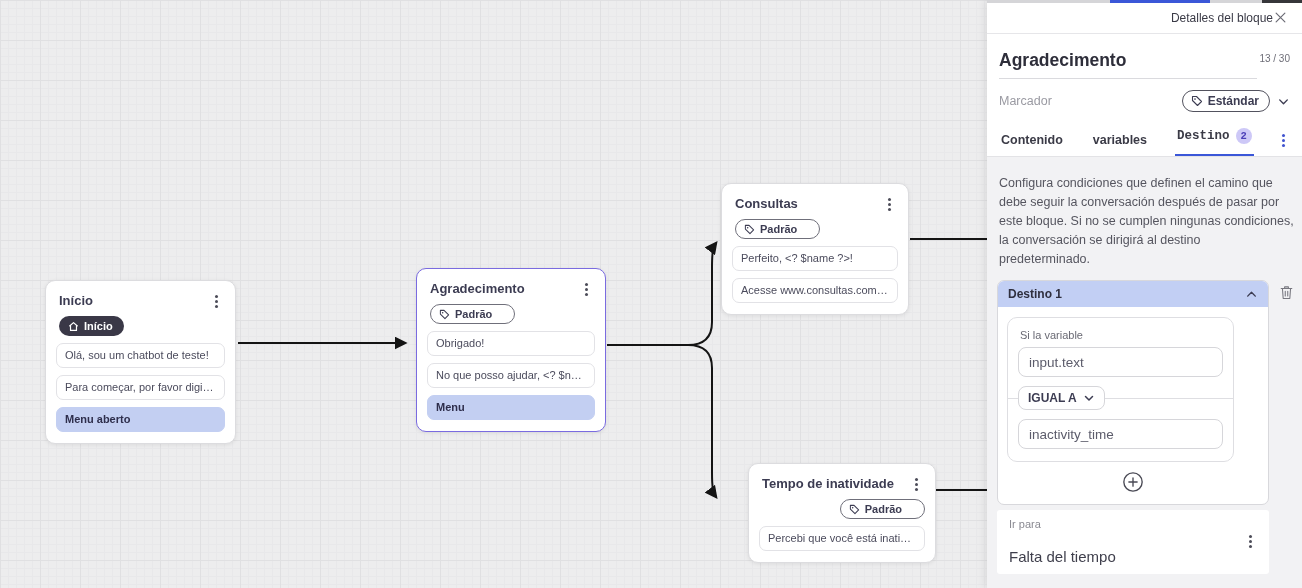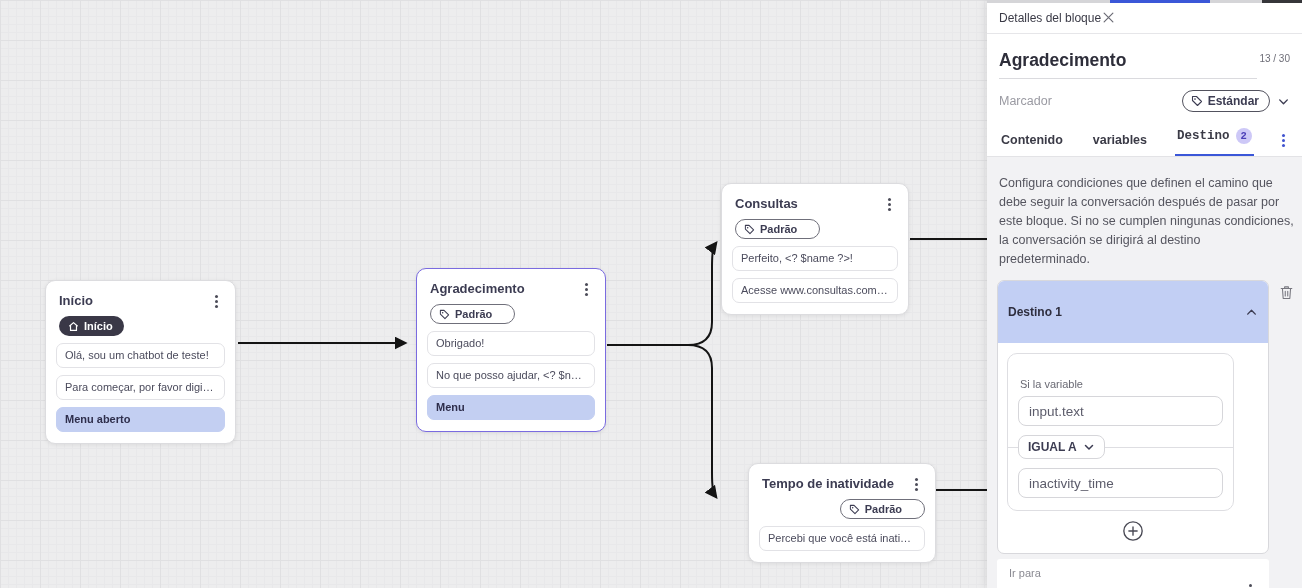--- a/index.html
+++ b/index.html
@@ -54,21 +54,21 @@
 
   
   .panel {
     position:absolute; top:0; left:987px; width:315px; height:588px;
     background:#fff; box-shadow:-3px 0 8px rgba(0,0,0,.07);
   }
   .top-strip { position:absolute; top:0; left:0; right:0; height:3px; background:#d5d5d8; }
   .top-strip .seg-blue { position:absolute; left:123px; width:100px; top:0; bottom:0; background:#3b57d8; }
   .top-strip .seg-dark { position:absolute; right:0; width:40px; top:0; bottom:0; background:#36363a; }
   .panel-head {
-    display:flex; align-items:center; justify-content:flex-start;
+    display:flex; align-items:center; justify-content:flex-end;
     padding:10px 14px 8px 12px; border-bottom:1px solid #e6e6e9;
   }
   .panel-head-title { font-size:12px; color:#3a3a46; }
   .close-btn { cursor:pointer; display:flex; }
   .title-row { display:flex; align-items:flex-start; justify-content:space-between; padding:16px 12px 0 12px; }
   .block-name { font-size:17.5px; font-weight:600; color:#2e2e3a; padding-bottom:7px; border-bottom:1px solid #dadade; width:258px; }
   .char-count { font-size:10px; color:#6e6e78; padding-top:3px; }
   .marker-row { display:flex; align-items:center; justify-content:space-between; padding:11px 12px 0 12px; }
   .marker-label { font-size:12.5px; color:#9a9aa2; }
   .marker-right { display:flex; align-items:center; gap:7px; cursor:pointer; }
@@ -82,24 +82,24 @@
   .tab-badge {
     width:16px; height:16px; border-radius:50%; background:#cdc8f7; color:#4b3eb8;
     font-size:10.5px; font-weight:700; display:flex; align-items:center; justify-content:center;
   }
   .tabs .kebab { margin-left:auto; margin-bottom:8px; }
   .panel-body { background:#f2f2f4; height:446px; padding:0 6px 0 10px; }
   .desc { padding:17px 2px 0 2px; font-size:12.5px; line-height:19px; color:#55555f; }
   .dest-row { display:flex; align-items:flex-start; gap:10px; margin-top:11px; }
   .dest-card { width:272px; background:#fff; border:1px solid #d8d8dc; border-radius:7px; overflow:hidden; }
   .dest-head {
-    background:#c2cff4; padding:24px 10px; display:flex; align-items:center; justify-content:space-between; cursor:pointer;
+    background:#c2cff4; padding:6px 10px; display:flex; align-items:center; justify-content:space-between; cursor:pointer;
   }
   .dest-head-title { font-size:12px; font-weight:700; color:#2f2f3f; }
-  .cond-card { margin:10px 34px 0 9px; width:227px; border:1px solid #dedee2; border-radius:10px; padding:22px 10px 12px 10px; background:#fff; }
+  .cond-card { margin:10px 34px 0 9px; width:227px; border:1px solid #dedee2; border-radius:10px; padding:9px 10px 12px 10px; background:#fff; }
   .cond-label { font-size:11px; color:#6a6a74; margin:2px 0 6px 2px; }
   .tin {
     width:100%; height:30px; border:1px solid #d6d6da; border-radius:8px; padding:0 10px;
     font-size:13.5px; color:#5c5c6b; background:#fff; font-family:"Liberation Sans",sans-serif; outline:none;
   }
   .op-row { position:relative; margin:9px -10px 9px -10px; height:24px; }
   .op-row::before { content:""; position:absolute; left:0; right:0; top:50%; border-top:1px solid #dedee2; }
   .op-chip {
     position:absolute; left:10px; top:0; background:#fff; border:1px solid #d6d6da; border-radius:8px;
     height:24px; display:flex; align-items:center; gap:6px; padding:0 9px; cursor:pointer;

